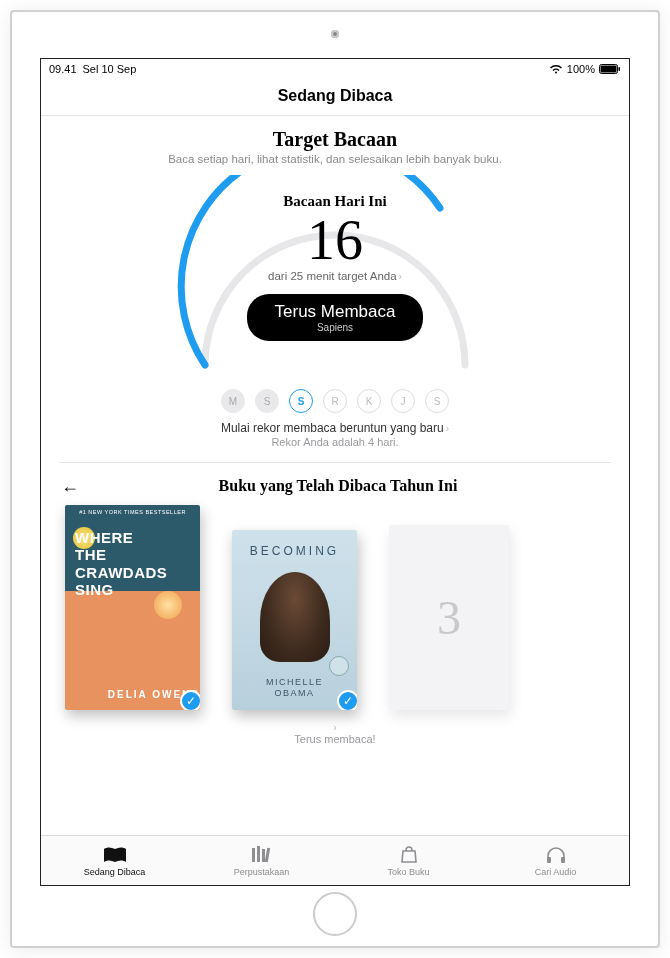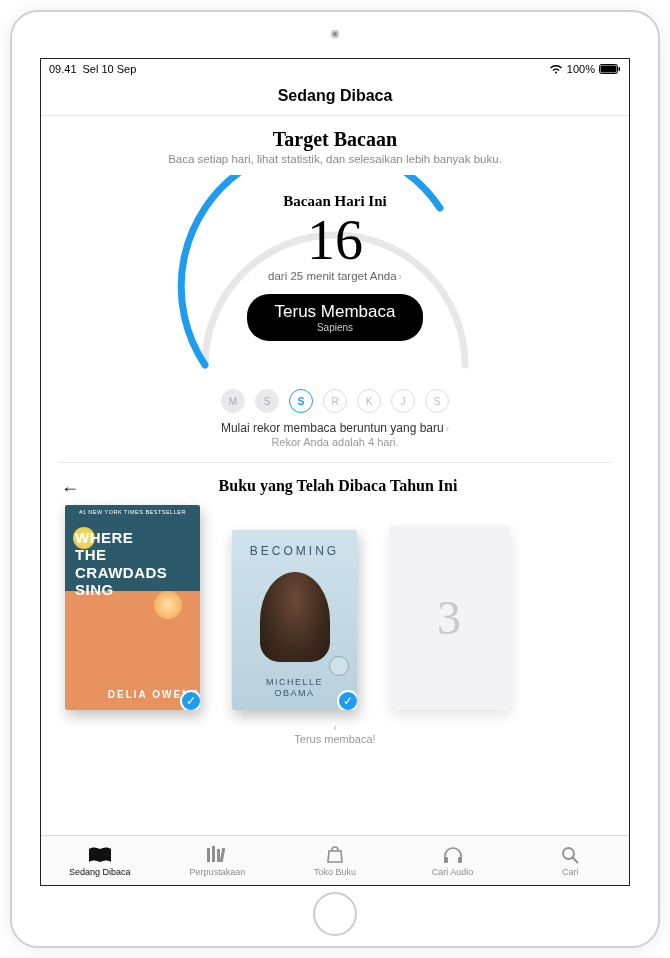--- a/index.html
+++ b/index.html
@@ -8,21 +8,21 @@
       background: #fff;
       display: flex;
       justify-content: center;
       align-items: flex-start;
       padding: 10px;
     }
     .device {
       width: 650px;
       height: 938px;
       background: #fff;
-      border-radius: 28px;
+      border-radius: 4px;
       border: 2px solid #d0d0d0;
       box-shadow: inset 0 0 0 10px #fff, 0 2px 20px rgba(0,0,0,0.08);
       position: relative;
       overflow: hidden;
       display: flex;
       flex-direction: column;
     }
     .camera {
       position: absolute;
       top: 18px;
@@ -538,26 +538,17 @@
       <div class="tab">
         <span class="tab-icon">
           <svg width="20" height="18" viewBox="0 0 20 18">
               <path d="M2 12v-2a8 8 0 0116 0v2" fill="none" stroke="#8e8e93" stroke-width="1.6"></path>
               <rect x="1" y="11" width="4" height="6" rx="1" fill="#8e8e93"></rect>
               <rect x="15" y="11" width="4" height="6" rx="1" fill="#8e8e93"></rect>
             </svg>
         </span>
         <span>Cari Audio</span>
       </div>
-      <div class="tab">
-        <span class="tab-icon">
-          <svg width="18" height="18" viewBox="0 0 18 18">
-              <circle cx="7.5" cy="7.5" r="5.5" fill="none" stroke="#8e8e93" stroke-width="1.8"></circle>
-              <line x1="12" y1="12" x2="16.5" y2="16.5" stroke="#8e8e93" stroke-width="1.8" stroke-linecap="round"></line>
-            </svg>
-        </span>
-        <span>Cari</span>
-      </div>
     </div>
 
   </div>
   <div class="home-button"></div>
 </div>
 
 </body></html>

